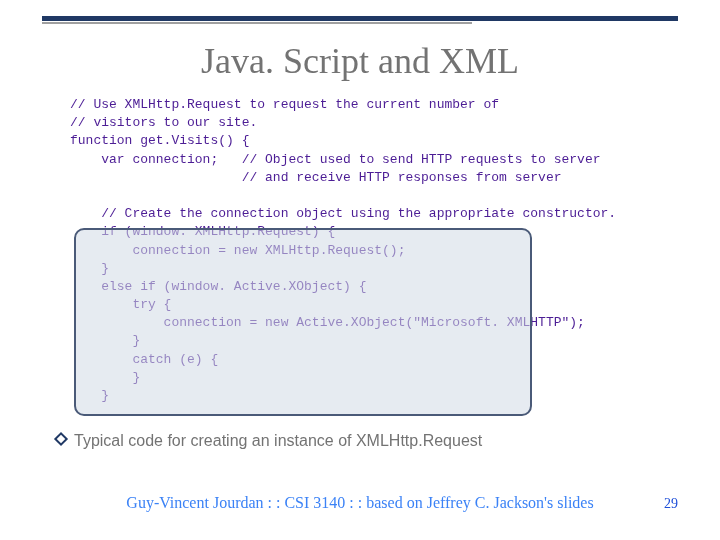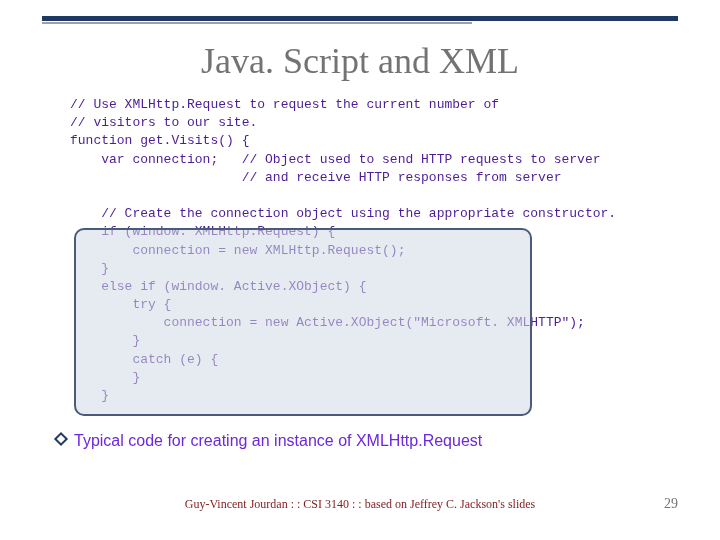--- a/index.html
+++ b/index.html
@@ -57,39 +57,39 @@
     background: rgba(210, 218, 230, 0.55);
     border: 2px solid #4a5a78;
     border-radius: 10px;
   }
   .caption {
     position: absolute;
     top: 432px;
     left: 74px;
     font-family: Arial, sans-serif;
     font-size: 16px;
-    color: #6d28d9;
+    color: #737373;
   }
   .footer {
     position: absolute;
     bottom: 28px;
     left: 0;
     right: 0;
     text-align: center;
     font-family: "Times New Roman", serif;
-    font-size: 12px;
-    color: #7f1d1d;
+    font-size: 16px;
+    color: #3b82f6;
   }
   .pagenum {
     position: absolute;
     bottom: 28px;
     right: 42px;
     font-family: "Times New Roman", serif;
     font-size: 14px;
-    color: #737373;
+    color: #1d4ed8;
   }
   .bullet {
     position: absolute;
     top: 434px;
     left: 56px;
     width: 10px;
     height: 10px;
     background: #1f3864;
     transform: rotate(45deg);
   }

